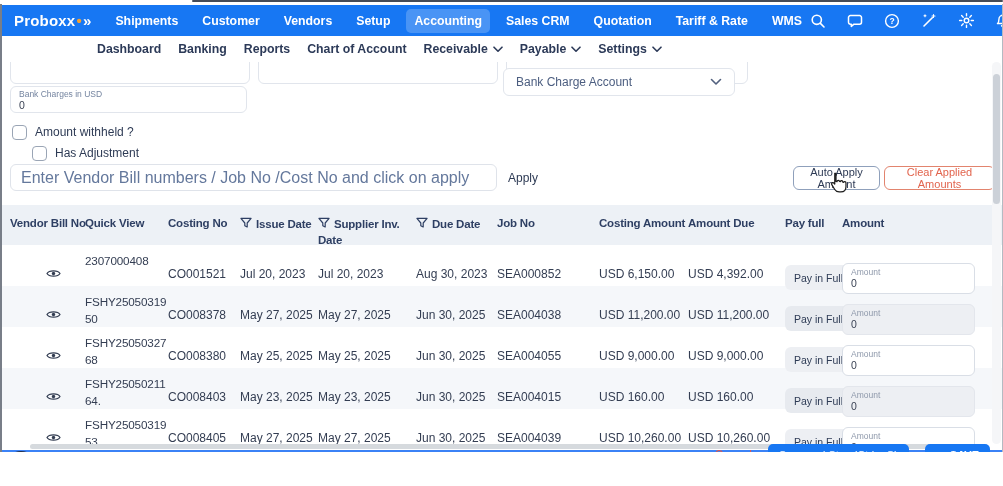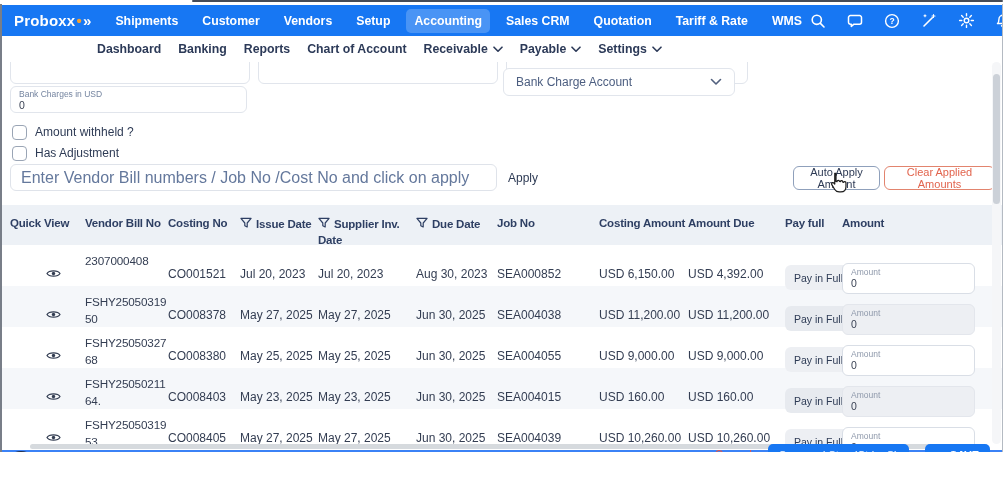--- a/index.html
+++ b/index.html
@@ -32,21 +32,21 @@
   .cut1 { left:10px;  top:54px; width:240px; height:30px; }
   .cut2 { left:258px; top:54px; width:240px; height:30px; }
   .cut3 { left:506px; top:54px; width:242px; height:30px; }
   .bankcharges { left:10px; top:86px; width:237px; height:27px; padding:2px 8px; }
   .fb-label { font-size:8.5px; color:#7585a0; line-height:1.2; }
   .fb-value { font-size:10.5px; color:#3a4254; line-height:1.2; }
   .bca { left:503px; top:68px; width:232px; height:28px; display:flex; align-items:center; justify-content:space-between; padding:0 12px; cursor:pointer; }
   .bca-text { font-size:12px; color:#4c5e80; }
 
   .checkrow { position:absolute; left:12px; display:flex; align-items:flex-start; gap:8px; }
-  .ck1 { top:125px; } .ck2 { top:146px; }
+  .ck1 { top:125px; } .ck2 { top:146px;margin-left:20px; }
   .checkbox { width:15px; height:15px; border:1.4px solid #9aa5b5; border-radius:4px; background:#fff; cursor:pointer; flex:none; }
   .ck-label { font-size:12px; color:#2e3b55; }
 
   .bigsearch { position:absolute; left:10px; top:164px; width:487px; height:27px; border:1px solid #dfe3ea; border-radius:6px; font-size:16px; color:#64789c; padding:0 10px; outline:none; font-family:"Liberation Sans",sans-serif; }
   .bigsearch::placeholder { color:#64789c; opacity:1; }
   .apply-label { position:absolute; left:508px; top:171px; font-size:12px; color:#2e3b55; cursor:pointer; }
 
   .btn-outline { position:absolute; top:166px; height:24px; border-radius:6px; background:#fff; font-size:11px; display:flex; align-items:center; justify-content:center; cursor:pointer; font-family:"Liberation Sans",sans-serif; }
   .btn-auto  { left:793px; width:87px;  border:1px solid #8fa0bb; color:#2e3b55; }
   .btn-clear { left:884px; width:111px; border:1px solid #e2846e; color:#e2644d; }
@@ -219,22 +219,22 @@
   <button class="btn-outline btn-clear">Clear Applied Amounts</button>
 
   <span class="cursor-hand">
     <svg width="20" height="22" viewBox="0 0 18 20">
         <path d="M6.9 1.3c.7 0 1.2.5 1.2 1.2v6.1l.9.15c.05-.6.55-1.05 1.15-1.05.55 0 1 .38 1.13.9l.8.13c.1-.5.55-.88 1.1-.88.63 0 1.13.5 1.13 1.13v.35l.7.12c.13-.45.55-.78 1.05-.78.6 0 1.1.5 1.1 1.1v3.6c0 2.9-1.8 4.7-4.7 4.7h-1.5c-1.9 0-3.1-.7-4-2.2l-2.7-4.4c-.5-.8.1-1.8 1-1.8.5 0 .9.2 1.2.6l.5.7V2.5c0-.7.5-1.2 1.2-1.2z" fill="#fff" stroke="#1a1a1a" stroke-width="1.1" stroke-linejoin="round"></path>
       </svg>
   </span>
 
   <div class="tablewrap">
     <div class="tgrid thead">
+      <div class="th">Vendor Bill No</div>
       <div class="th">Quick View</div>
-      <div class="th">Vendor Bill No</div>
       <div class="th">Costing No</div>
       <div class="th"><span class="funnel"><svg width="12" height="12" viewBox="0 0 13 12">
               <path d="M1 1h11L7.8 6v4.3L5.2 8.9V6z" fill="none" stroke="#2e3f63" stroke-width="1.3" stroke-linejoin="round"></path>
             </svg></span><span>Issue Date</span></div>
       <div class="th wrap" style="padding-top:12px;"><span class="funnel"><svg width="12" height="12" viewBox="0 0 13 12">
               <path d="M1 1h11L7.8 6v4.3L5.2 8.9V6z" fill="none" stroke="#2e3f63" stroke-width="1.3" stroke-linejoin="round"></path>
             </svg></span><span>Supplier Inv. Date</span></div>
       <div class="th"><span class="funnel"><svg width="12" height="12" viewBox="0 0 13 12">
               <path d="M1 1h11L7.8 6v4.3L5.2 8.9V6z" fill="none" stroke="#2e3f63" stroke-width="1.3" stroke-linejoin="round"></path>
             </svg></span><span>Due Date</span></div>

